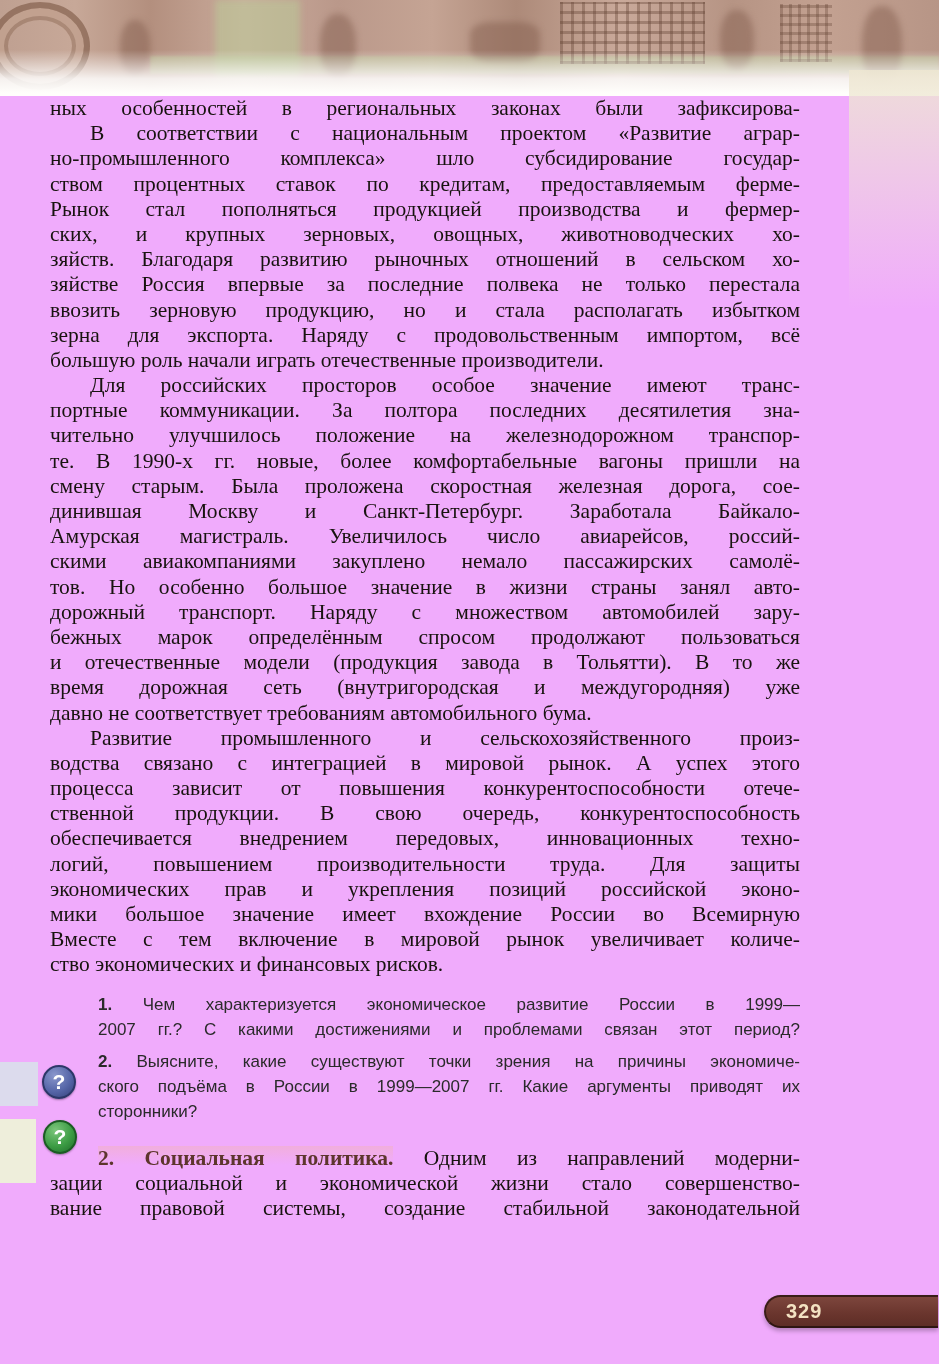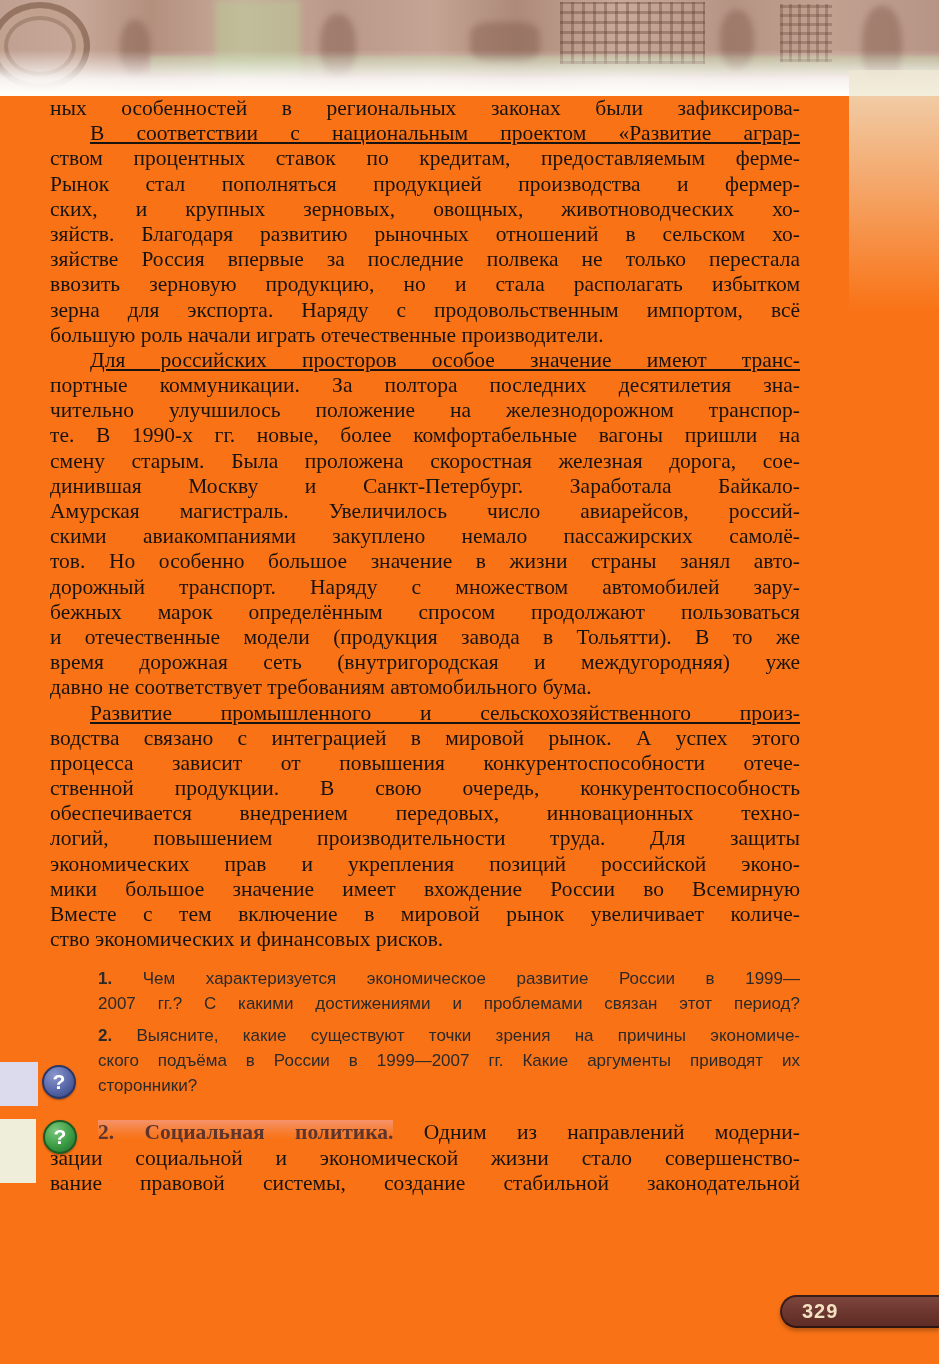--- a/index.html
+++ b/index.html
@@ -1,19 +1,19 @@
 <!DOCTYPE html>
 <html><head>
 <meta charset="utf-8">
 <style>
   * { margin:0; padding:0; box-sizing:border-box; }
   html,body { background:#ffffff; }
   .page {
     position:relative; width:939px; height:1364px;
-    background:#f97316; overflow:hidden;
+    background:#f0abfc; overflow:hidden;
     font-family:"Liberation Serif", serif;
     padding-left:30px;
   }
 
   
   .header-band {
     position:absolute; left:0; top:0; width:939px; height:96px;
     background:
       linear-gradient(90deg,#bfa091 0%,#c7a898 8%,#b38f7e 16%,#caab9c 26%,
         #ba988a 36%,#c5a494 46%,#ad8a79 55%,#c9a99a 66%,#b69484 78%,
@@ -62,21 +62,21 @@
   .text-column {
     position:absolute; left:50px; top:96px; width:750px;
     color:#18130f;
   }
   .para { font-size:21.5px; }
   .line {
     line-height:25.2px; height:25.2px; overflow:hidden;
     text-align:justify; text-align-last:justify; white-space:nowrap0;
   }
   .line.last { text-align-last:left; }
-  .para .line.first { padding-left:40px;text-decoration:underline; }
+  .para .line.first { padding-left:40px; }
 
   
   .questions { margin-top:14px; }
   .question {
     font-family:"Liberation Sans", sans-serif;
     font-size:17px; color:#2a2a2a;
     padding-left:48px;
   }
   .question + .question { margin-top:7px; }
   .question .line { line-height:25px; height:25px; }
@@ -108,21 +108,21 @@
   }
   .q-icon-green {
     left:43px; top:1120px;
     background:radial-gradient(circle at 35% 28%, #7cc67c 0%, #3c9c44 55%, #1d6a28 100%);
     border:2px solid #1b5c24;
     box-shadow:0 1px 2px rgba(0,0,0,0.35);
   }
 
   
   .page-badge {
-    position:absolute; left:780px; top:1295px; width:159px; height:33px;
+    position:absolute; left:764px; top:1295px; width:174px; height:33px;
     background:linear-gradient(to bottom, #7d463d 0%, #6b362e 55%, #5e2d26 100%);
     border-radius:17px 0 0 17px;
     border-top:2px solid #3a1d18;
     border-left:2px solid #3a1d18;
     border-bottom:2px solid #2e1511;
     display:flex; align-items:center;
     box-shadow:0 3px 4px rgba(0,0,0,0.25);
   }
   .page-badge .num {
     margin-left:20px; color:#f3e2c2; font-weight:bold;
@@ -149,20 +149,21 @@
   </div>
   <div class="right-tint"></div>
 
   <main class="text-column">
     <div id="paragraphs">
         <div class="para">
           <div class="line">ных особенностей в региональных законах были зафиксирова-</div>
         </div>
         <div class="para">
           <div class="line first">В соответствии с национальным проектом «Развитие аграр-</div>
+          <div class="line">но-промышленного комплекса» шло субсидирование государ-</div>
           <div class="line">ством процентных ставок по кредитам, предоставляемым ферме-</div>
           <div class="line">Рынок стал пополняться продукцией производства и фермер-</div>
           <div class="line">ских, и крупных зерновых, овощных, животноводческих хо-</div>
           <div class="line">зяйств. Благодаря развитию рыночных отношений в сельском хо-</div>
           <div class="line">зяйстве Россия впервые за последние полвека не только перестала</div>
           <div class="line">ввозить зерновую продукцию, но и стала располагать избытком</div>
           <div class="line">зерна для экспорта. Наряду с продовольственным импортом, всё</div>
           <div class="line last">большую роль начали играть отечественные производители.</div>
         </div>
         <div class="para">

